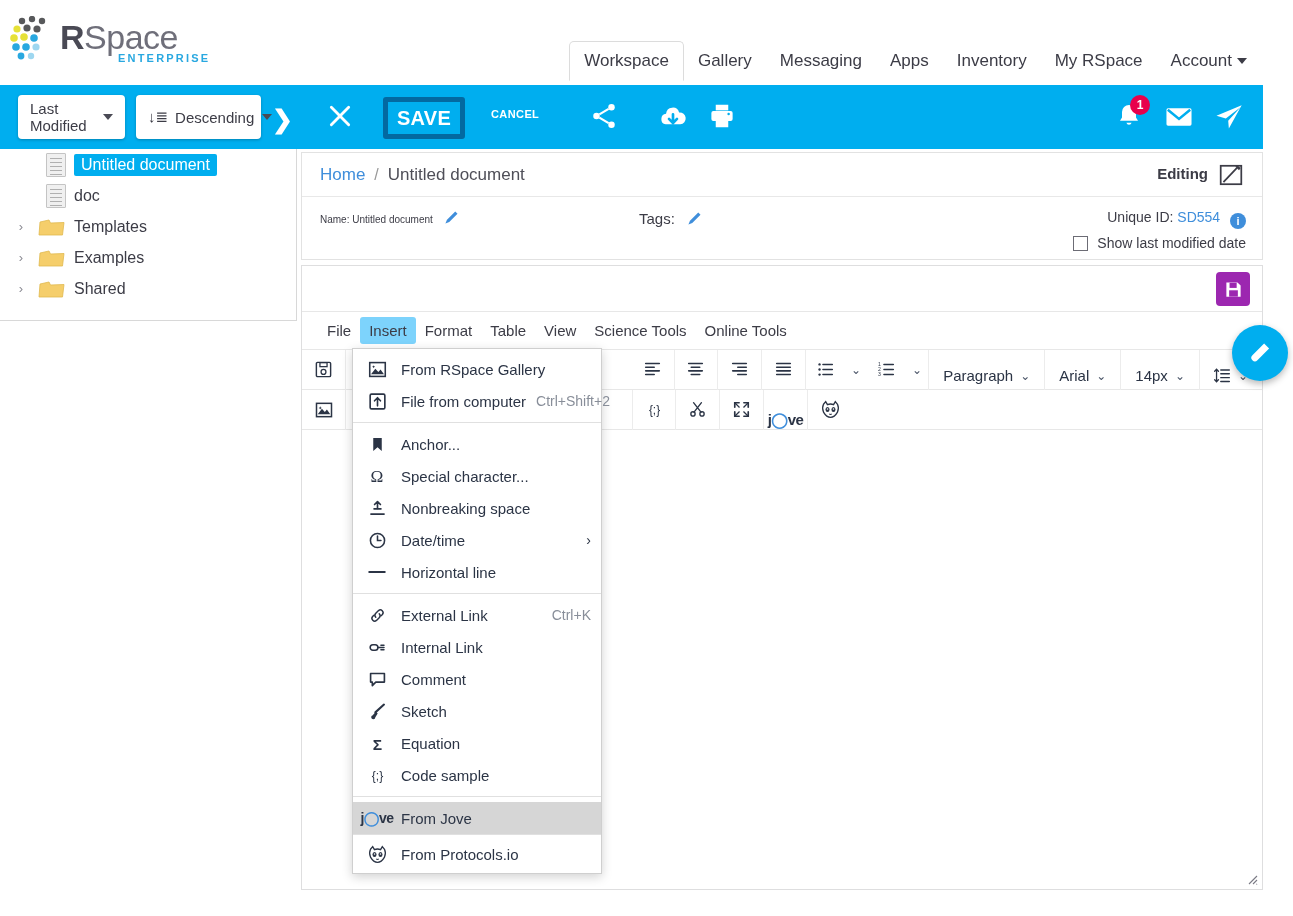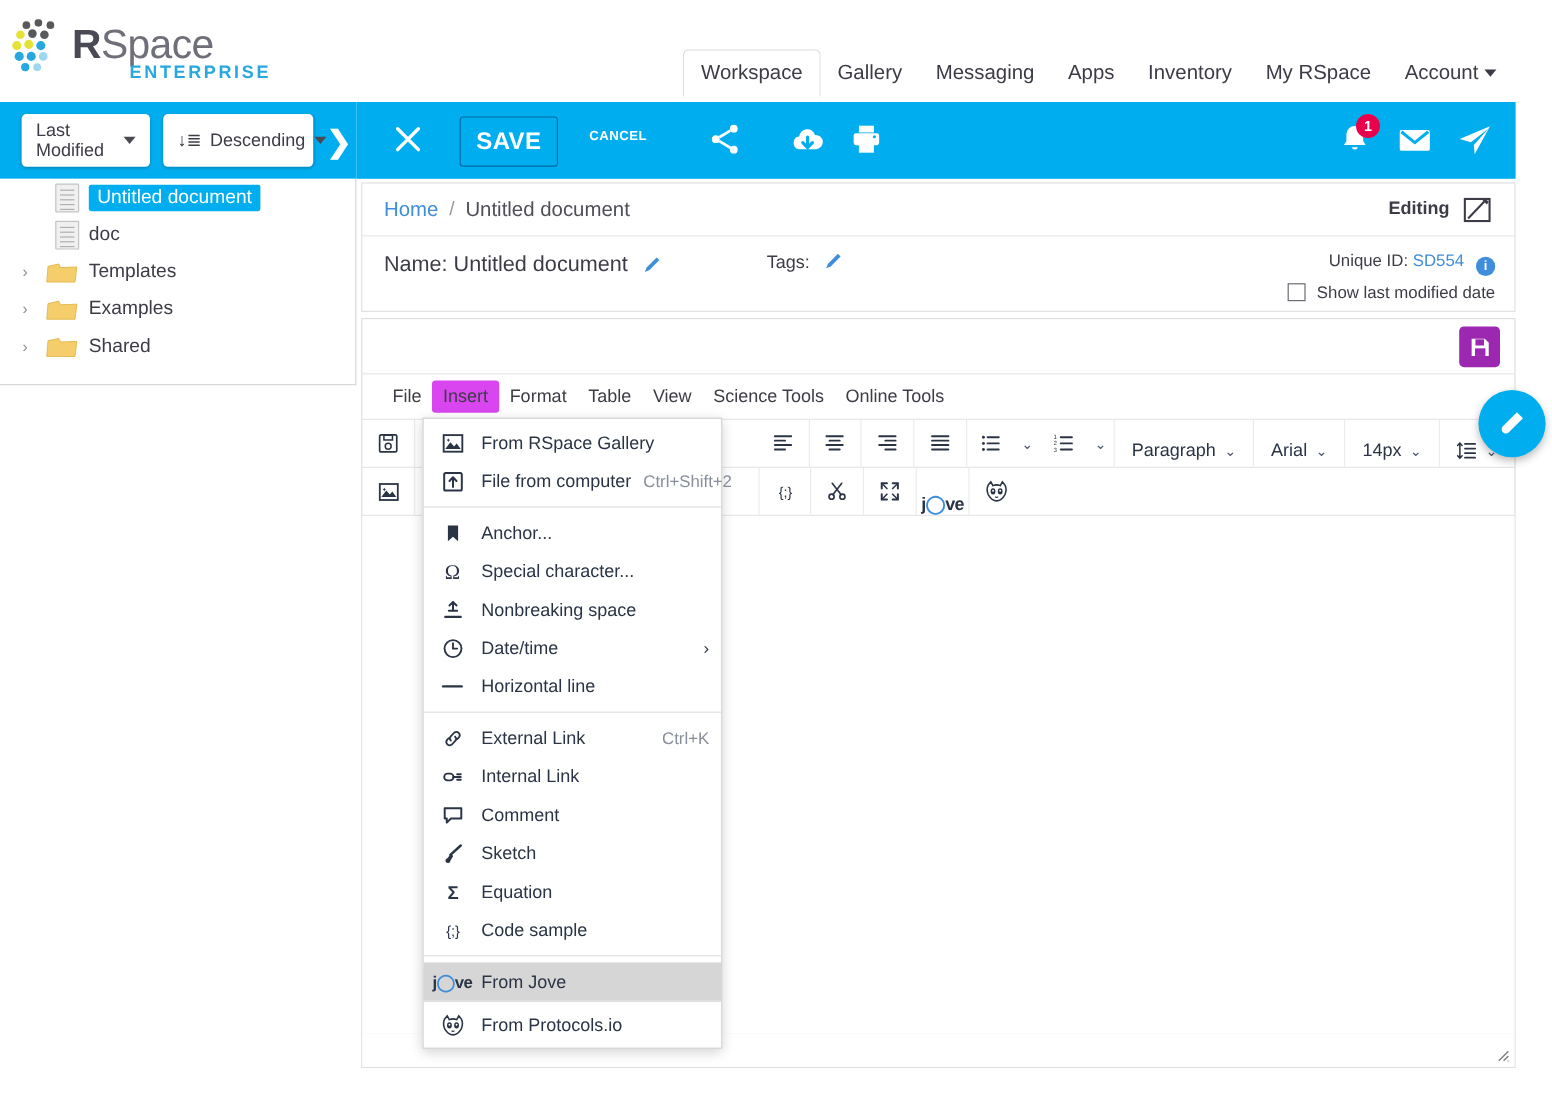--- a/index.html
+++ b/index.html
@@ -11,21 +11,21 @@
     overflow: hidden;
   }
   #root { position: relative; width: 1293px; height: 916px; }
 
   
   .topbar { position: absolute; left:0; top:0; width:1293px; height:92px; background:#fff; }
   .logo { position:absolute; left:8px; top:10px; width:190px; height:65px; }
   .logo-dots { position:absolute; left:0; top:6px; width:52px; height:52px; }
   .logo-text { position:absolute; left:52px; top:8px; font-size:34px; font-weight:700; color:#4a4a55; letter-spacing:-0.5px;}
   .logo-text .sp { font-weight:400; color:#6f6f7a; }
-  .logo-ent { position:absolute; left:100px; top:42px; font-size:15px; letter-spacing:2.2px; color:#29a8e0; font-weight:700; }
+  .logo-ent { position:absolute; left:110px; top:42px; font-size:11px; letter-spacing:2.2px; color:#29a8e0; font-weight:700; }
 
   .mainnav { position:absolute; right:32px; top:30px; display:flex; align-items:flex-end; height:50px; }
   .navitem { font-size:17px; color:#3c3c46; padding:9px 14px; cursor:pointer; white-space:nowrap; }
   .navitem.active {
     border:1px solid #dcdcdc; border-bottom:1px solid #fff;
     border-radius:5px 5px 0 0; background:#fff; position:relative; top:1px;
   }
   .caret-d { display:inline-block; margin-left:5px; border-left:5px solid transparent; border-right:5px solid transparent; border-top:6px solid #3c3c46; vertical-align:2px;}
 
   
@@ -47,50 +47,50 @@
   .tarrow { width:18px; color:#8b8b93; font-size:13px; text-align:center;}
   .tarrow.blank { visibility:hidden; }
   .docicon { width:20px; height:24px; background:#f0f0f0; border:1px solid #c4c4c4; border-radius:1px; margin-right:8px; margin-left:16px; position:relative; flex:none;}
   .docicon::after{content:"";position:absolute;left:3px;top:4px;right:3px;height:1px;background:#b0b0b0;box-shadow:0 4px 0 #b0b0b0,0 8px 0 #b0b0b0,0 12px 0 #b0b0b0,0 16px 0 #b0b0b0;}
   .foldericon { width:28px;height:20px;margin-right:8px;margin-left:8px;flex:none;}
   .tlabel.sel-blue{ background:#00AEEF; color:#fff; padding:2px 7px; border-radius:2px; }
 
   
   .actionbar { position:absolute; left:297px; top:85px; width:966px; height:64px; background:#00AEEF; }
   .ab-x { position:absolute; left:30px; top:18px; width:26px;height:26px; cursor:pointer;}
-  .ab-save { position:absolute; left:86px; top:12px; width:82px;height:42px; border:1px solid #0369a1; border-radius:3px; color:#fff; font-size:20px; font-weight:700; display:flex;align-items:center;justify-content:center; cursor:pointer; letter-spacing:0.3px;}
+  .ab-save { position:absolute; left:86px; top:12px; width:82px;height:42px; border:5px solid #0369a1; border-radius:3px; color:#fff; font-size:20px; font-weight:700; display:flex;align-items:center;justify-content:center; cursor:pointer; letter-spacing:0.3px;}
   .ab-cancel { position:absolute; left:194px; top:23px; color:#fff; font-size:11px; font-weight:700; letter-spacing:0.4px; cursor:pointer;}
   .ab-ic { position:absolute; top:16px; cursor:pointer; }
   .notif-badge { position:absolute; left:16px; top:-6px; width:20px;height:20px;border-radius:50%;background:#e8004c;color:#fff;font-size:12px;font-weight:700;display:flex;align-items:center;justify-content:center;}
 
   
   .docpanel { position:absolute; left:301px; top:152px; width:962px; height:108px; background:#fff; border:1px solid #e2e2e2;}
   .crumbrow { position:absolute; left:0; top:0; width:100%; height:44px; border-bottom:1px solid #e8e8e8; display:flex; align-items:center; }
   .crumb-home { margin-left:18px; color:#3f8edb; font-size:17px; cursor:pointer;}
   .crumb-sep { margin:0 9px; color:#999; font-size:16px;}
   .crumb-cur { color:#4f4f58; font-size:17px;}
   .editing { position:absolute; right:54px; top:12px; font-size:15px; font-weight:700; color:#3c3c46;}
   .editicon-sq { position:absolute; right:18px; top:9px; width:26px;height:26px;}
   .metarow { position:absolute; left:0; top:44px; width:100%; height:63px; }
-  .mname { position:absolute; left:18px; top:13px; font-size:18px; color:#3c3c46;}
+  .mname { position:absolute; left:18px; top:13px; font-size:10px; color:#3c3c46;}
   .mtags { position:absolute; left:337px; top:13px; font-size:15px; color:#3c3c46;}
   .pencil { display:inline-block; width:15px;height:15px; vertical-align:-2px; margin-left:8px; cursor:pointer;}
   .muid { position:absolute; right:16px; top:12px; font-size:14px; color:#3c3c46;}
   .muid .idv { color:#3f8edb;}
   .infoi { display:inline-block; width:16px;height:16px;border-radius:50%;background:#3f8edb;color:#fff;font-size:11px;font-weight:700;text-align:center;line-height:16px; margin-left:6px; vertical-align:-3px; cursor:pointer;}
   .mshow { position:absolute; right:16px; top:38px; font-size:14px; color:#3c3c46; display:flex; align-items:center;}
   .cbox { width:15px;height:15px;border:1.5px solid #6c6c75; margin-right:9px; cursor:pointer;}
 
   
   .editor { position:absolute; left:301px; top:265px; width:962px; height:625px; background:#fff; border:1px solid #dededf;}
   .ed-top { position:absolute;left:0;top:0;width:100%;height:46px; border-bottom:1px solid #e7e7e7;}
   .purple-save { position:absolute; right:12px; top:6px; width:34px;height:34px;background:#9c27b0;border-radius:4px;display:flex;align-items:center;justify-content:center;cursor:pointer;}
   .menubar { position:absolute;left:0;top:46px;width:100%;height:38px; display:flex;align-items:center; padding-left:16px; border-bottom:1px solid #e7e7e7;}
   .menu-i { font-size:15px;color:#3c3c46; padding:5px 9px; border-radius:3px; cursor:pointer; }
-  .menu-i.open { background:#d946ef; }
+  .menu-i.open { background:#7dd3fc; }
   .tbrow { position:absolute;left:0;width:100%;height:40px;display:flex;align-items:center;border-bottom:1px solid #e7e7e7;}
   .tbrow.r1 { top:84px; } .tbrow.r2 { top:124px; }
   .tb { width:44px;height:40px;display:flex;align-items:center;justify-content:center;border-right:1px solid #ececec;cursor:pointer;color:#2b3445;}
   .tbg { display:flex;align-items:center;height:40px;border-right:1px solid #ececec;}
   .tbtxt { font-size:15px;color:#2b3445;padding:0 8px 0 14px;cursor:pointer;display:flex;align-items:center;margin-top:12px;}
   .chv { margin-left:7px; margin-right:6px; color:#4a5568; font-size:12px;}
   .ed-body { position:absolute;left:0;top:164px;width:100%;height:432px;background:#fff;border-bottom:1px solid #e7e7e7;}
   .ed-status { position:absolute;left:0;bottom:0;width:100%;height:28px;background:#fff;}
   .resize-h { position:absolute;right:4px;bottom:4px;width:12px;height:12px;}
 

